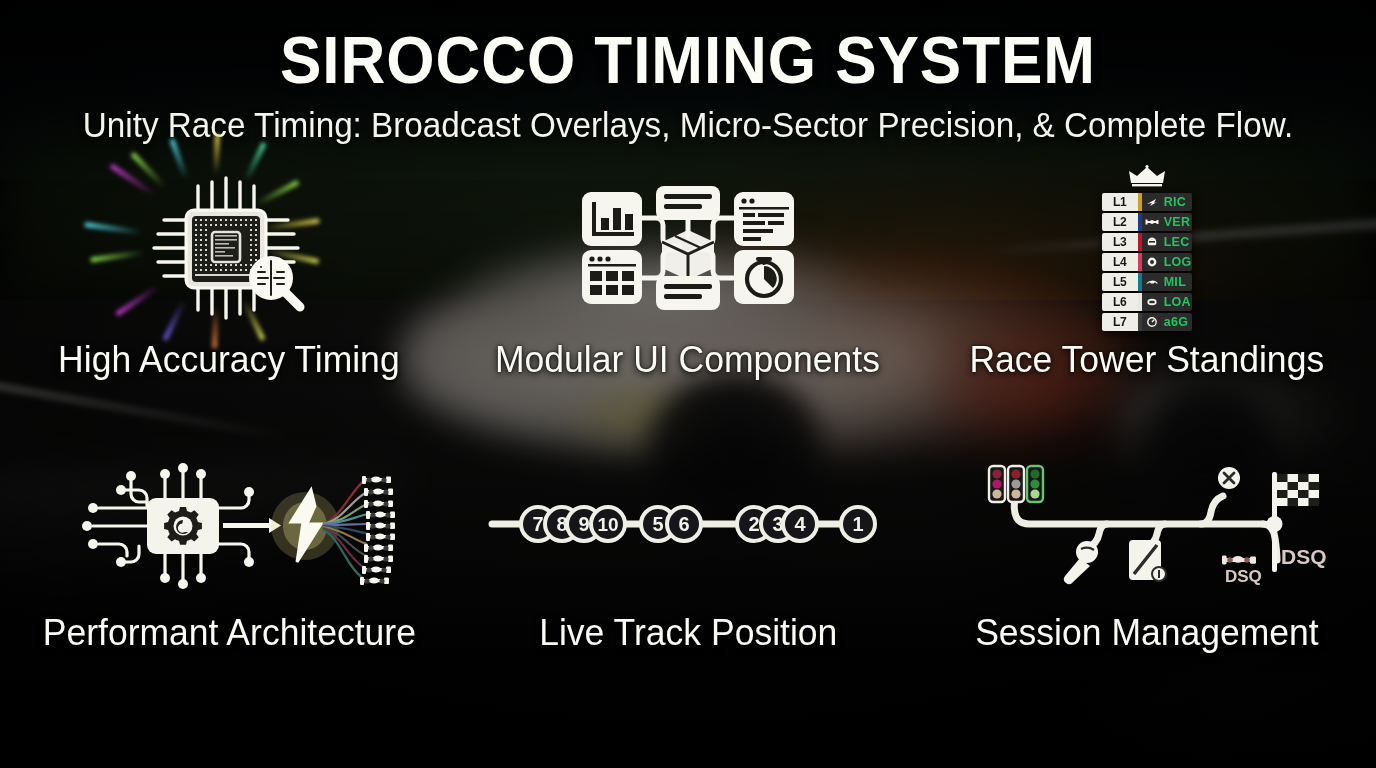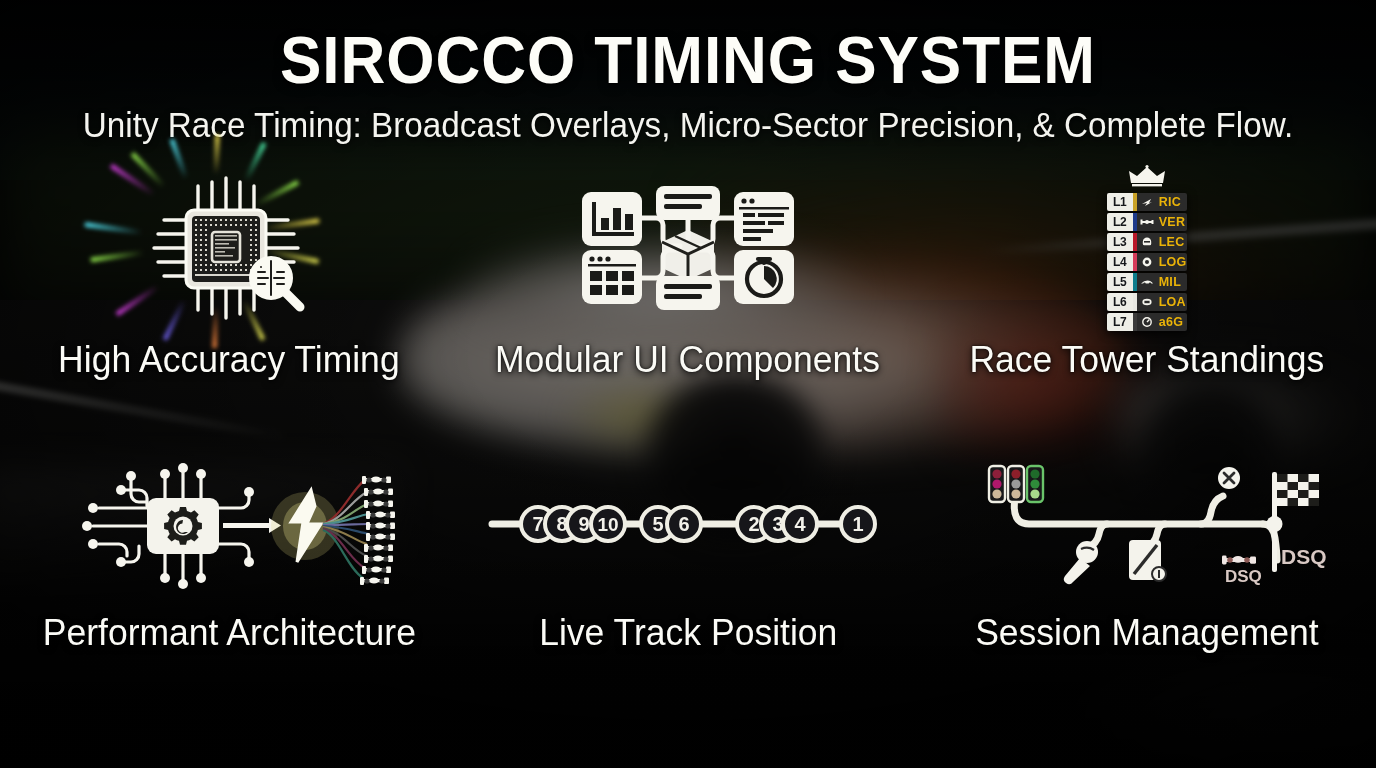--- a/index.html
+++ b/index.html
@@ -191,38 +191,38 @@
     display:flex; flex-direction:column; gap:2px;
     filter:drop-shadow(0 2px 5px rgba(0,0,0,.85));
   }
   .towerRow{
     display:flex; align-items:stretch; height:18px;
     background:#2b2b2b;
     border-radius:2px;
     overflow:hidden;
   }
   .tPos{
-    width:26px;
+    width:36px;
     background:#eeeee7;
     color:#15171a;
     font-family:"Liberation Sans Narrow","Liberation Sans", sans-serif;
     font-weight:bold;
     font-size:12px;
     display:flex; align-items:center; justify-content:center;
     letter-spacing:-.3px;
   }
   .tBar{ width:4px; }
   .tCar{
     width:20px;
     display:flex; align-items:center; justify-content:center;
   }
   .tCar svg{ width:14px; height:12px; }
   .tName{
     flex:1;
-    color:#eab308;
+    color:#22c55e;
     font-family:"Liberation Sans Narrow","Liberation Sans", sans-serif;
     font-weight:bold;
     font-size:12.5px;
     display:flex; align-items:center;
     padding-left:2px;
     letter-spacing:.3px;
   }
   .crown{ margin:0 auto 6px auto; width:40px; height:22px; display:block; }
 
   

